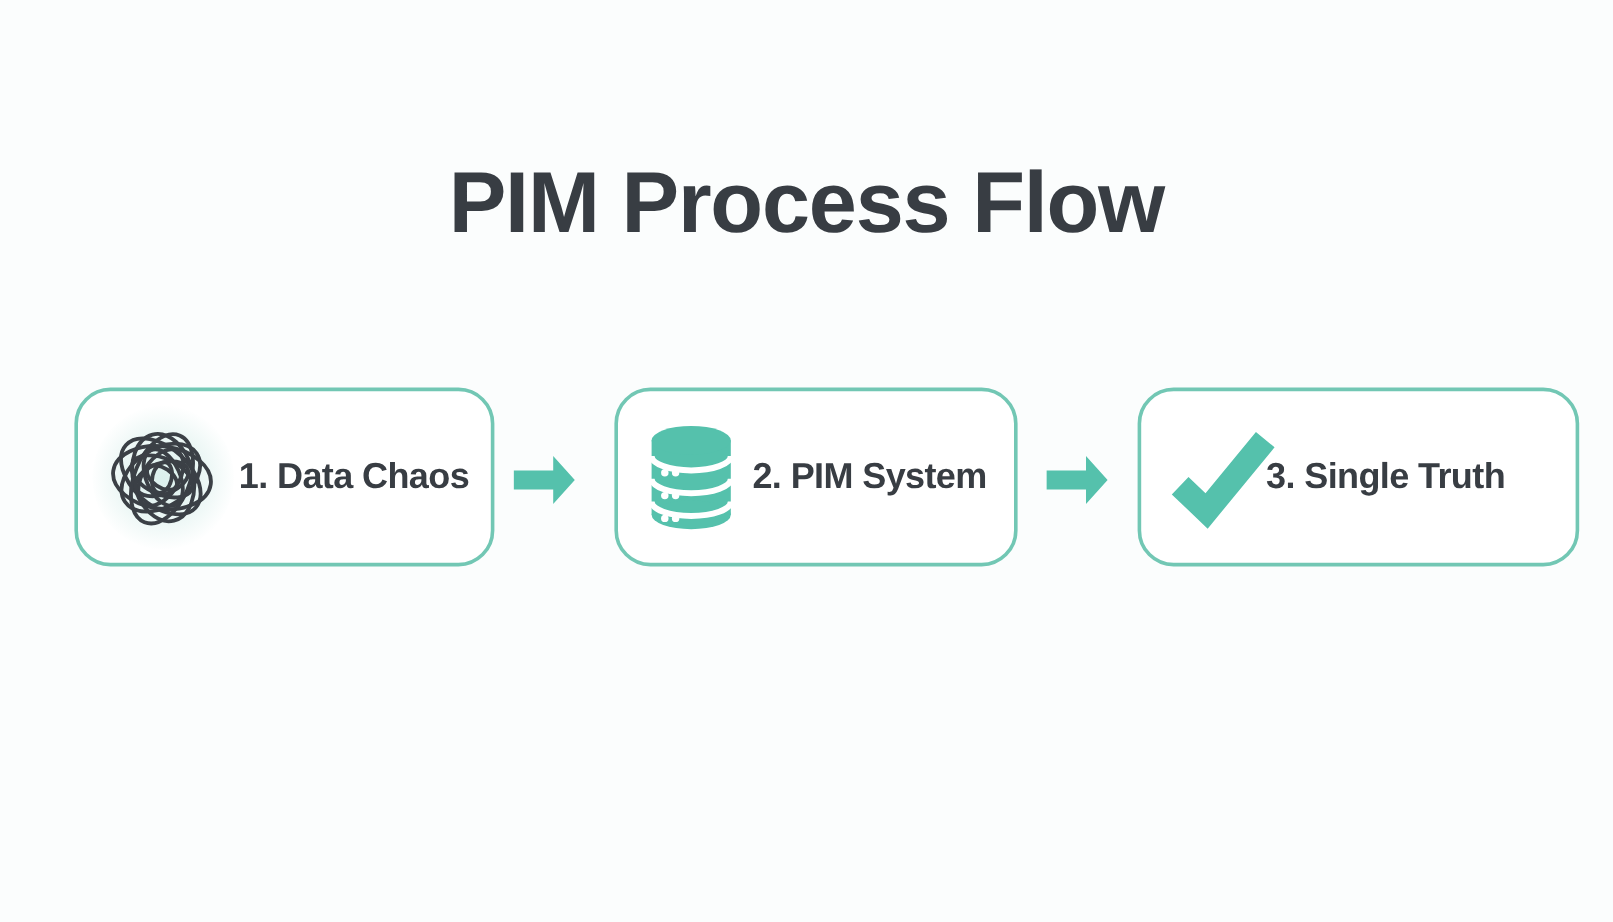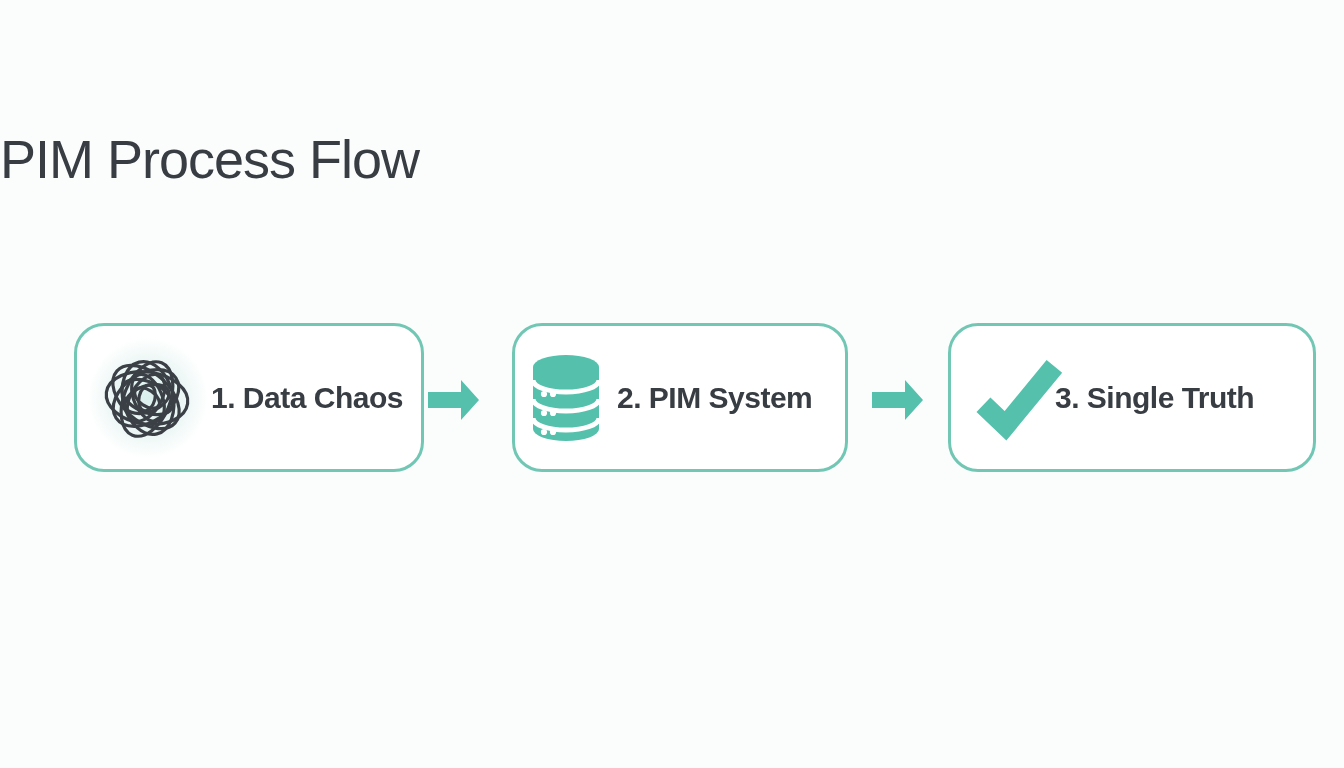--- a/index.html
+++ b/index.html
@@ -13,37 +13,37 @@
   html,body{width:1344px;height:768px;overflow:hidden;}
   body{
     background:var(--background);
     font-family:"Liberation Sans", sans-serif;
     position:relative;
   }
   .canvas{position:absolute;inset:0;}
   .title{
     position:absolute;
     top:128px;left:0;width:100%;
-    text-align:left;
-    font-size:54px;
-    font-weight:400;
+    text-align:center;
+    font-size:72px;
+    font-weight:700;
     letter-spacing:-1px;
     color:var(--text-dark);
   }
   .step-card{
     position:absolute;
     top:323px;height:149px;
     background:#ffffff;
     border:3px solid var(--card-border);
     border-radius:30px;
     display:flex;
     align-items:center;
   }
-  .card-1{left:74px;width:350px;padding-left:20px;}
-  .card-2{left:512px;width:336px;padding-left:16px;}
+  .card-1{left:62px;width:350px;padding-left:20px;}
+  .card-2{left:512px;width:336px;padding-left:26px;}
   .card-3{left:948px;width:368px;padding-left:20px;}
   .step-label{
     font-size:30px;
     font-weight:700;
     letter-spacing:-0.5px;
     color:var(--text-dark);
     white-space:nowrap;
   }
   .icon-box{
     display:flex;align-items:center;justify-content:center;

